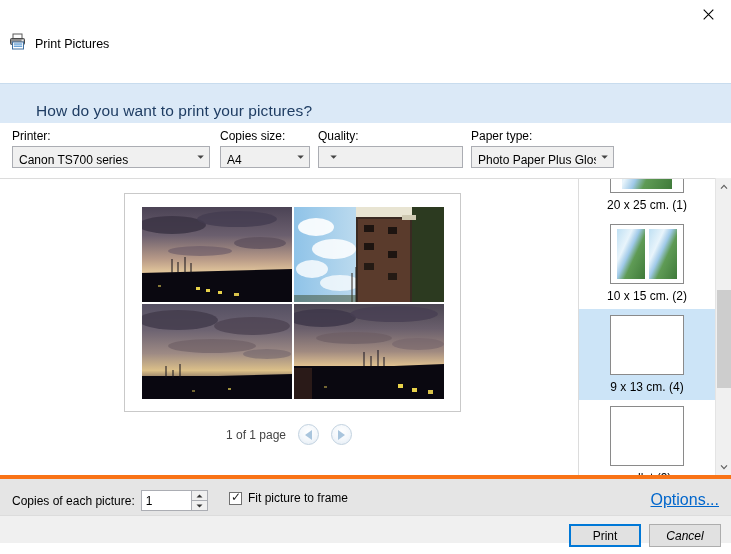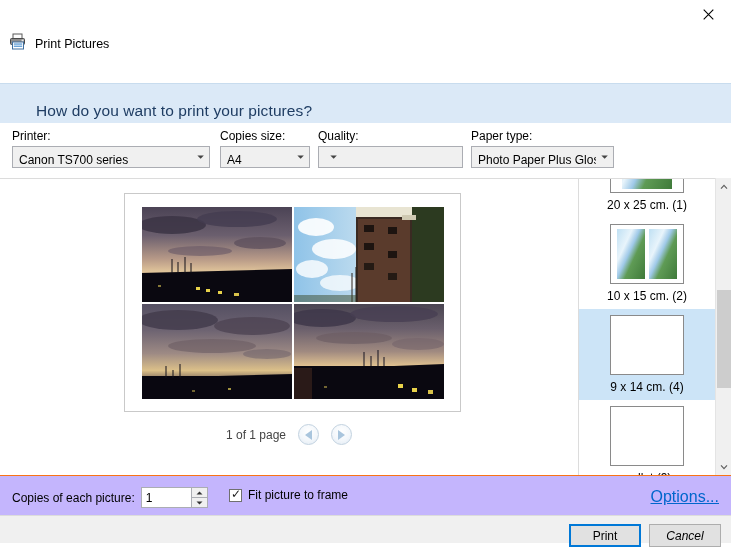--- a/index.html
+++ b/index.html
@@ -123,21 +123,21 @@
     font-size:8px;color:#606060;cursor:default;
   }
   .sb-arrow.bot{position:absolute;bottom:0;left:0;}
   .sb-thumb{
     position:absolute;left:1px;top:112px;width:14px;height:98px;background:#cdcdcd;cursor:default;
   }
 
   
   .lower{
     position:absolute;left:0;top:475px;width:731px;height:40px;
-    background:#c4b5fd;border-top:1px solid #f97316;box-sizing:border-box;
+    background:#e5e5e5;border-top:4px solid #f97316;box-sizing:border-box;
   }
   .copies{position:absolute;left:12px;top:11px;display:flex;align-items:center;gap:6px;}
   .copies-label{font-size:12px;color:#000;}
   .spinbox{display:flex;height:21px;}
   .spin-input{
     width:50px;height:21px;box-sizing:border-box;border:1px solid #abadb3;border-right:none;
     background:#fff;font-size:12px;color:#000;padding:0 4px;line-height:19px;outline:none;
     font-family:"Liberation Sans",sans-serif;
   }
   .spin-btns{display:flex;flex-direction:column;width:17px;height:21px;}
@@ -413,21 +413,21 @@
           <span class="lay-label">10 x 15 cm. (2)</span>
         </div>
 
         <div class="lay-item selected">
           <div class="lay-thumb" style="width:74px;height:60px;display:grid;grid-template-columns:31px 31px;grid-template-rows:25px 25px;gap:2px;">
             <span class="cell land"></span>
               <span class="cell land"></span>
             <span class="cell land"></span>
               <span class="cell land"></span>
           </div>
-          <span class="lay-label">9 x 14 cm. (4)</span>
+          <span class="lay-label">9 x 13 cm. (4)</span>
         </div>
 
         <div class="lay-item">
           <div class="lay-thumb" style="width:74px;height:60px;display:grid;grid-template-columns:20px 20px 20px;grid-template-rows:17px 17px 17px;gap:2px;">
             <span class="cell land"></span>
               <span class="cell land"></span>
               <span class="cell land"></span>
             <span class="cell land"></span>
               <span class="cell land"></span>
               <span class="cell land"></span>

